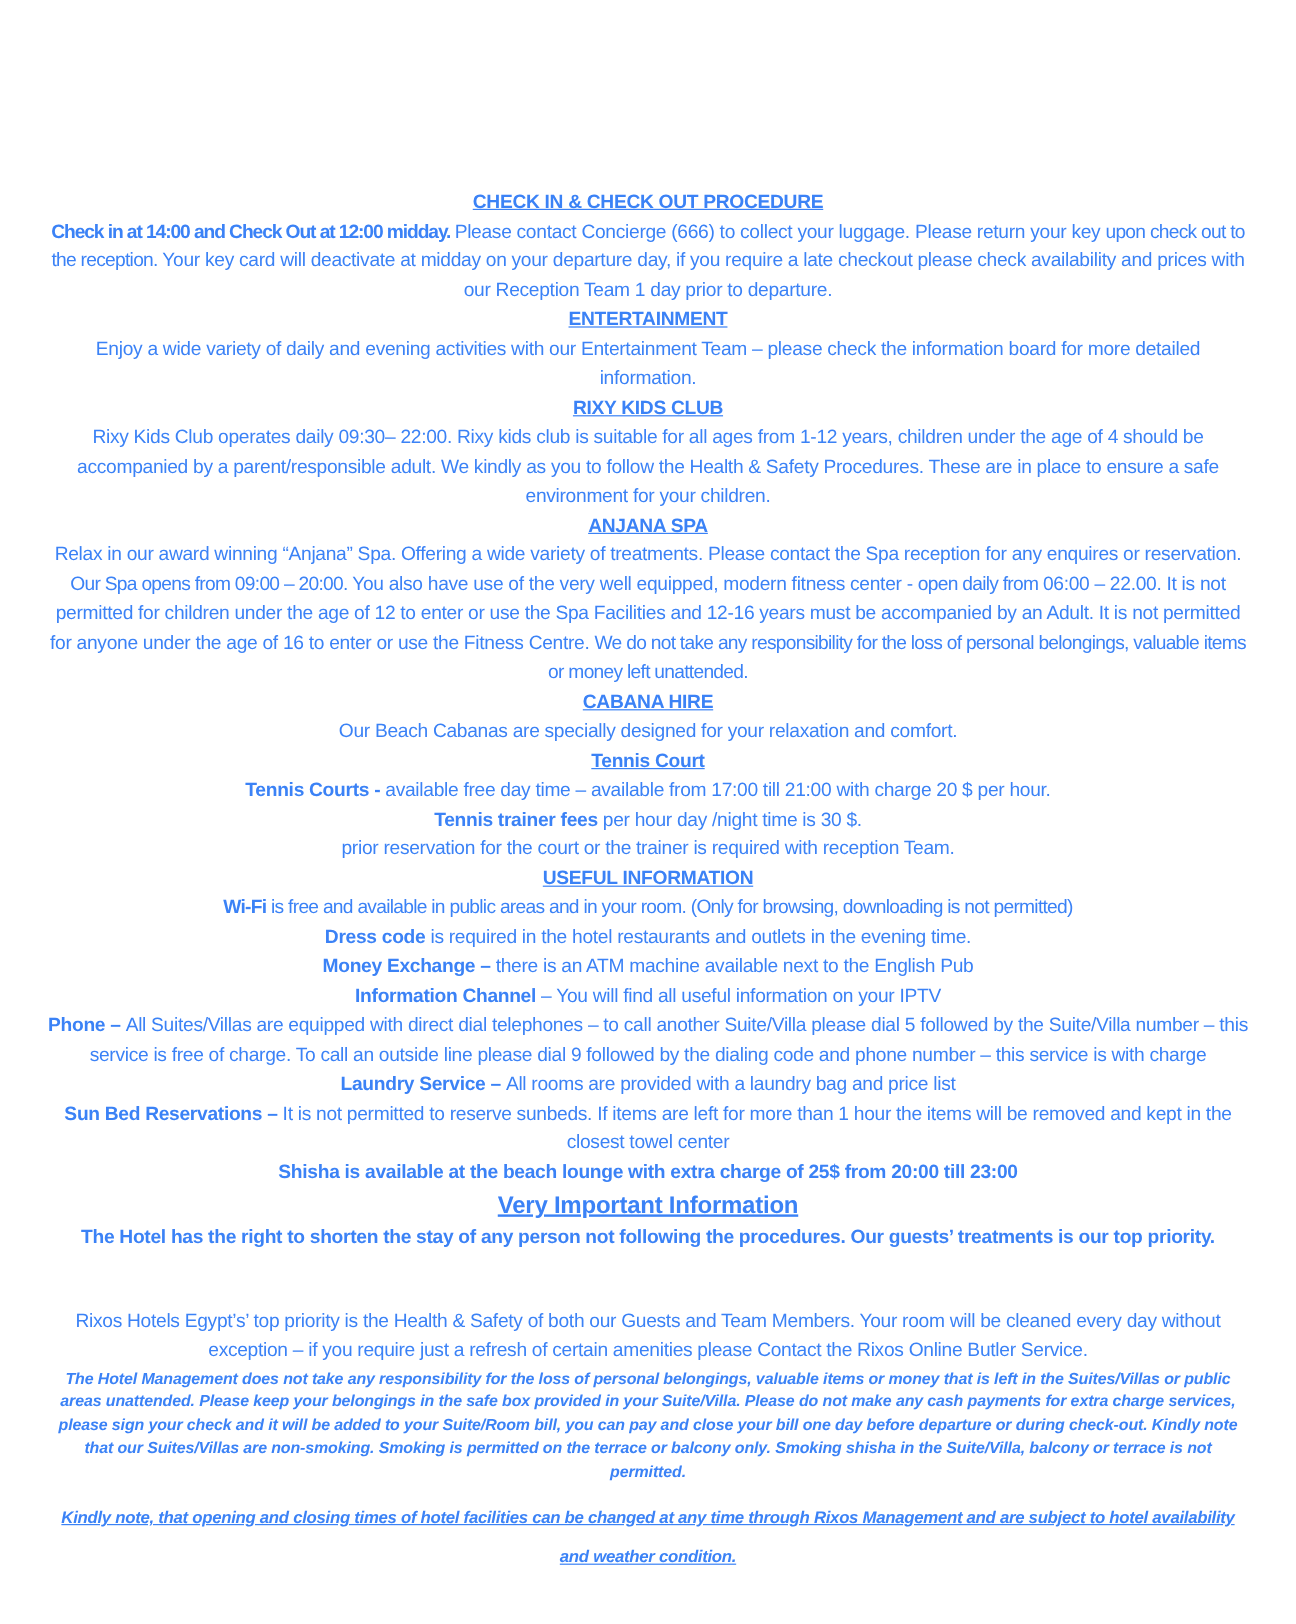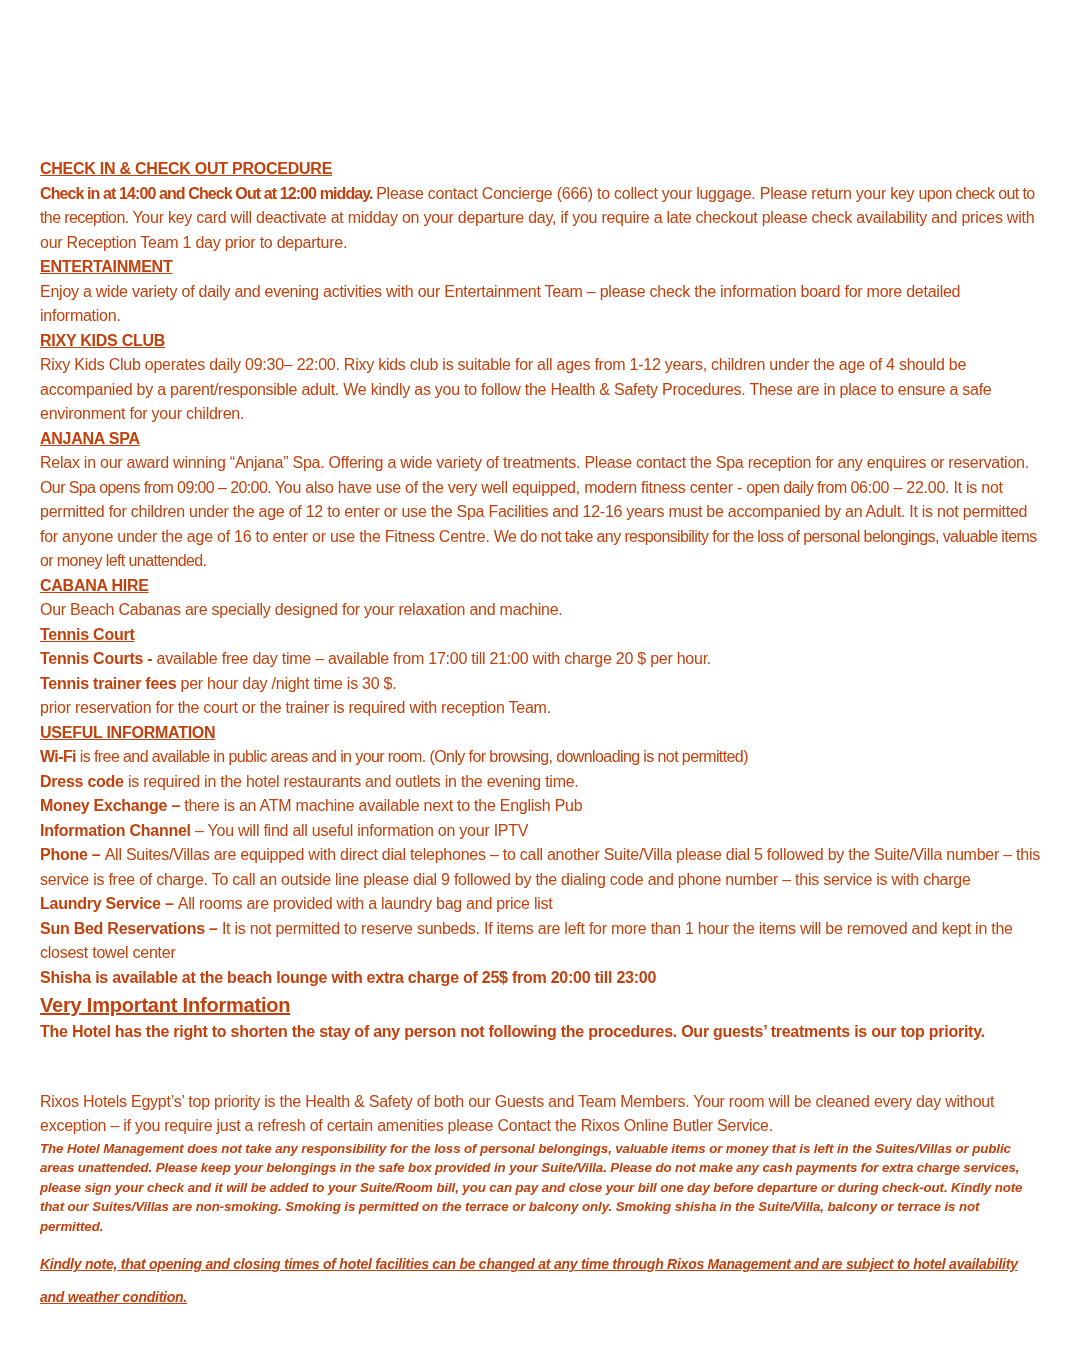--- a/index.html
+++ b/index.html
@@ -20,26 +20,26 @@
     height: 1353px;
     padding: 157px 40px 10px 40px;
     background: #ffffff;
   }
   .doc-body {
     width: 1000px;
   }
   
   p.para, h2.hd {
     margin: 0;
-    text-align: left;
+    text-align: center;
     font-size: 16px;
     line-height: 24.5px;
     font-weight: 400;
     letter-spacing: -0.25px;
-    color: #c2410c;
+    color: #3b82f6;
   }
   h2.hd {
     font-weight: 700;
   }
   h2.hd > span { text-decoration: underline; }
   h2.hd.lg {
     font-size: 20px;
     line-height: 30px;
     letter-spacing: -0.2px;
   }
@@ -68,21 +68,21 @@
   <div class="doc-body">
       <h2 class="hd"><span class="b u">CHECK IN &amp; CHECK OUT PROCEDURE</span></h2>
       <p class="para"><span class="b cond">Check in at 14:00 and Check Out at 12:00 midday. </span><span>Please contact Concierge (666) to collect your luggage. Please return your key </span><span class="cond2">upon check out to the reception. </span><span>Your key card will deactivate at midday on your departure day, if you require a late checkout please check availability and prices with our Reception Team 1 day prior to departure.</span></p>
       <h2 class="hd"><span class="b u">ENTERTAINMENT</span></h2>
       <p class="para"><span>Enjoy a wide variety of daily and evening activities with our Entertainment Team – please check the information board for more detailed information.</span></p>
       <h2 class="hd"><span class="b u">RIXY KIDS CLUB</span></h2>
       <p class="para"><span>Rixy Kids Club operates daily 09:30– 22:00. Rixy kids club is suitable for all ages from 1-12 years, children under the age of 4 should be accompanied by a parent/responsible adult. We kindly as you to follow the Health &amp; Safety Procedures. These are in place to ensure a safe environment for your children.</span></p>
       <h2 class="hd"><span class="b u">ANJANA SPA</span></h2>
       <p class="para"><span>Relax in our award winning “Anjana” Spa. Offering a wide variety of treatments. Please contact the Spa reception for any enquires or reservation. </span><span class="cond2">Our Spa opens from 09:00 – 20:00. </span><span>You also have use of the very well equipped, modern fitness center - </span><span class="cond2">open daily from </span><span>06:00 – 22.00. It is not permitted for children under the age of 12 to enter or use the Spa Facilities and 12-16 years must be accompanied by an Adult. It is not permitted for anyone under the age of 16 to enter or use the Fitness Centre. </span><span class="cond2">We do not take any responsibility for the loss of personal belongings, valuable items or money left unattended.</span></p>
       <h2 class="hd"><span class="b u">CABANA HIRE</span></h2>
-      <p class="para"><span>Our Beach Cabanas are specially designed for your relaxation and machine.</span></p>
+      <p class="para"><span>Our Beach Cabanas are specially designed for your relaxation and comfort.</span></p>
       <h2 class="hd"><span class="b u">Tennis Court</span></h2>
       <p class="para"><span class="b">Tennis Courts - </span><span>available free day time – available from 17:00 till 21:00 with charge 20 $ per hour.</span></p>
       <p class="para"><span class="b">Tennis trainer fees </span><span>per hour day /night time is 30 $.</span></p>
       <p class="para"><span>prior reservation for the court or the trainer is required with reception Team.</span></p>
       <h2 class="hd"><span class="b u">USEFUL INFORMATION</span></h2>
       <p class="para"><span class="b cond2">Wi-Fi </span><span class="cond2">is free and available in public areas and in your room. (Only for browsing, downloading is not permitted)</span></p>
       <p class="para"><span class="b">Dress code </span><span>is required in the hotel restaurants and outlets in the evening time.</span></p>
       <p class="para"><span class="b">Money Exchange – </span><span>there is an ATM machine available next to the English Pub</span></p>
       <p class="para"><span class="b">Information Channel </span><span>– You will find all useful information on your IPTV</span></p>
       <p class="para"><span class="b">Phone – </span><span>All Suites/Villas are equipped with direct dial telephones – to call another Suite/Villa please dial 5 followed by the Suite/Villa number – this service is free of charge. To call an outside line please dial 9 followed by the dialing code and phone number – this service is with charge</span></p>

